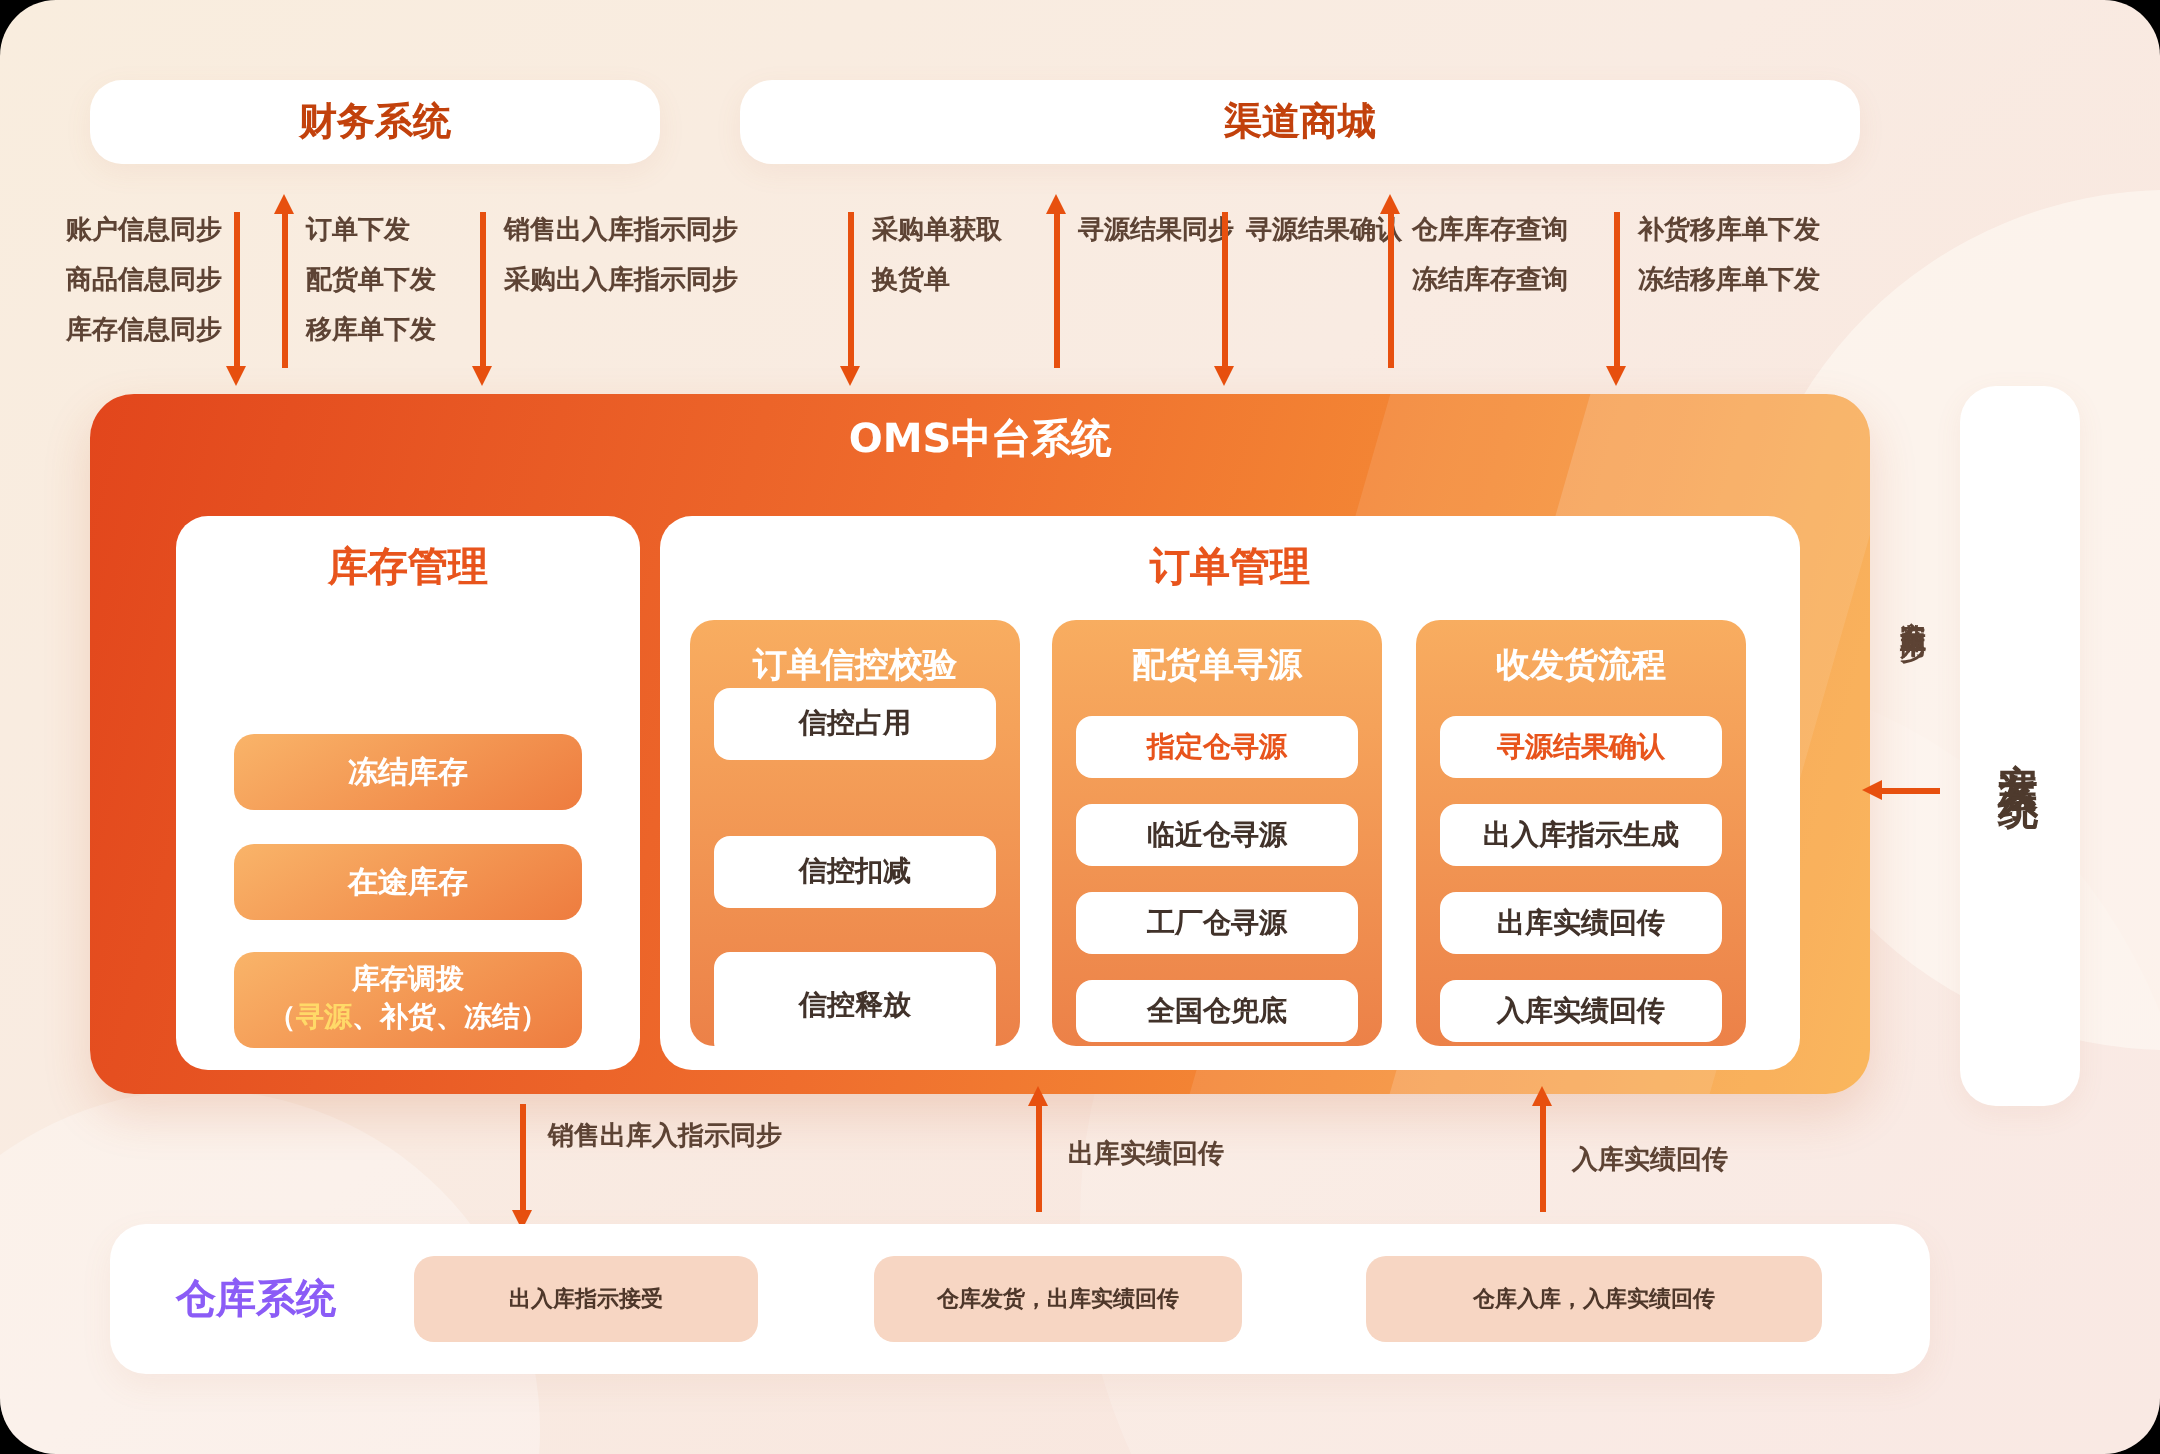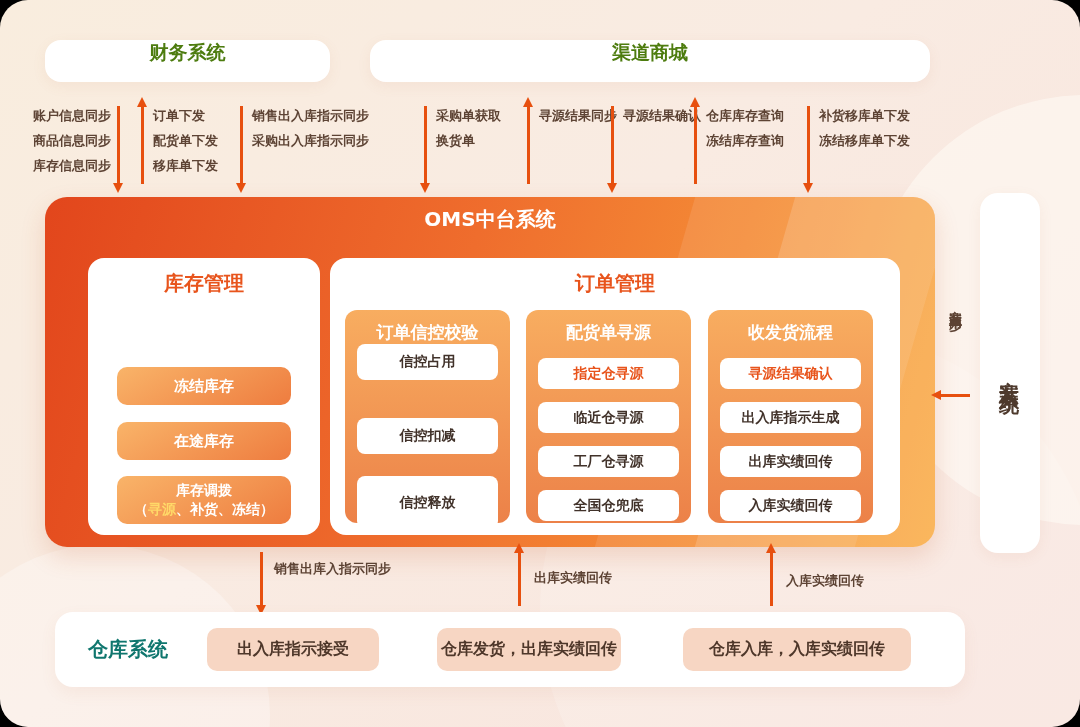--- a/index.html
+++ b/index.html
@@ -4,22 +4,22 @@
 <style>
   html,body{margin:0;padding:0;background:#000;}
   body{width:1080px;height:727px;overflow:hidden;font-family:"DejaVu Sans","Liberation Sans",sans-serif;}
   .stage{position:relative;width:1080px;height:727px;border-radius:28px;overflow:hidden;
     background:linear-gradient(140deg,#f9edde 0%,#f9ebe2 45%,#f8e4dd 100%);}
   .blob{position:absolute;border-radius:50%;background:rgba(255,255,255,0.35);}
   .blob.b1{left:870px;top:95px;width:430px;height:430px;background:rgba(255,252,245,0.55);}
   .blob.b2{left:-70px;top:545px;width:340px;height:340px;background:rgba(255,255,255,0.30);}
   .blob.b3{left:540px;top:330px;width:560px;height:560px;background:rgba(255,255,255,0.18);}
 
-  .sysbox{position:absolute;background:#fff;border-radius:16px;display:flex;align-items:flex-start;justify-content:center;
-    color:#4d7c0f;font-weight:bold;font-size:19px;box-shadow:0 4px 14px rgba(190,120,80,0.08);}
+  .sysbox{position:absolute;background:#fff;border-radius:16px;display:flex;align-items:center;justify-content:center;
+    color:#c2410c;font-weight:bold;font-size:19px;box-shadow:0 4px 14px rgba(190,120,80,0.08);}
 
   .flabels{position:absolute;display:flex;flex-direction:column;color:#5d4334;font-size:13px;font-weight:600;line-height:25px;white-space:nowrap;}
   .flabels.wide{line-height:26px;}
   .varrow{position:absolute;width:3px;background:#e7500f;}
   .varrow.down::after{content:'';position:absolute;bottom:-9px;left:-4px;width:0;height:0;
     border-left:5.5px solid transparent;border-right:5.5px solid transparent;border-top:10px solid #e7500f;}
   .varrow.up::before{content:'';position:absolute;top:-9px;left:-4px;width:0;height:0;
     border-left:5.5px solid transparent;border-right:5.5px solid transparent;border-bottom:10px solid #e7500f;}
   .harrow{position:absolute;height:3px;background:#e7500f;}
   .harrow.left::before{content:'';position:absolute;left:-9px;top:-4px;width:0;height:0;
@@ -44,23 +44,23 @@
   .white-btn.accent{color:#e8541c;}
 
   .install{position:absolute;left:980px;top:193px;width:60px;height:360px;background:#fff;border-radius:18px;
     display:flex;align-items:center;justify-content:center;box-shadow:0 4px 14px rgba(190,120,80,0.08);}
   .vtext{writing-mode:vertical-rl;text-orientation:upright;letter-spacing:4px;}
   .install .vtext{color:#4e3a2d;font-size:20px;font-weight:bold;}
   .vlabel{position:absolute;color:#5d4334;font-size:13px;font-weight:600;letter-spacing:2px;}
 
   .warehouse{position:absolute;left:55px;top:612px;width:910px;height:75px;background:#fff;border-radius:18px;
     box-shadow:0 6px 16px rgba(190,120,80,0.08);}
-  .wh-title{position:absolute;left:33px;top:0;bottom:0;display:flex;align-items:center;color:#0f766e;font-size:20px;font-weight:bold;}
+  .wh-title{position:absolute;left:33px;top:0;bottom:0;display:flex;align-items:center;color:#8b5cf6;font-size:20px;font-weight:bold;}
   .wh-btn{position:absolute;top:16px;height:43px;background:#f7d6c3;border-radius:10px;display:flex;align-items:center;justify-content:center;
-    color:#4e372a;font-size:16px;font-weight:bold;}
+    color:#4e372a;font-size:11px;font-weight:bold;}
 </style>
 </head>
 <body>
 
 <div class="stage">
   <div class="blob b3"></div>
   <div class="blob b1"></div>
   <div class="blob b2"></div>
 
   <div class="sysbox" style="left:45px;top:40px;width:285px;height:42px;">

